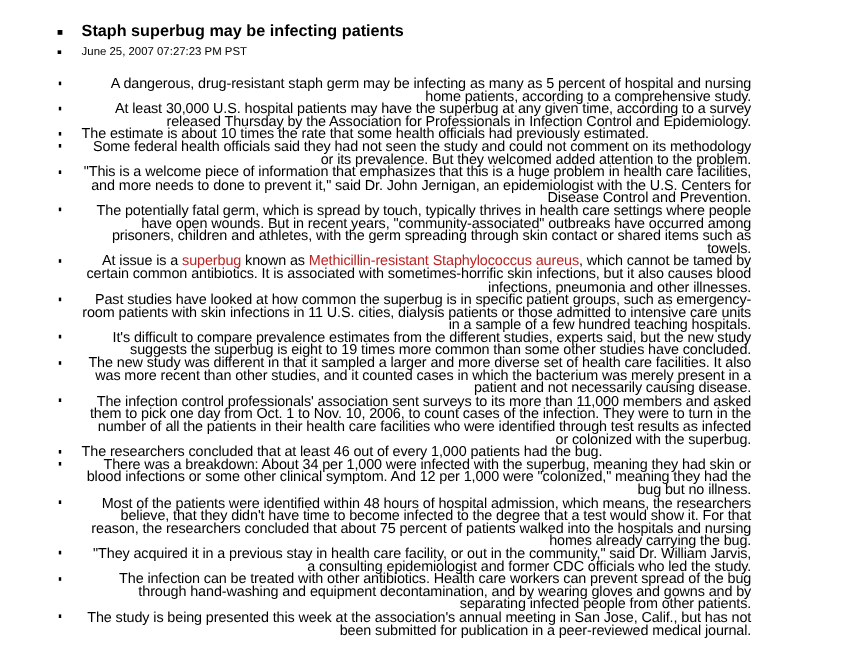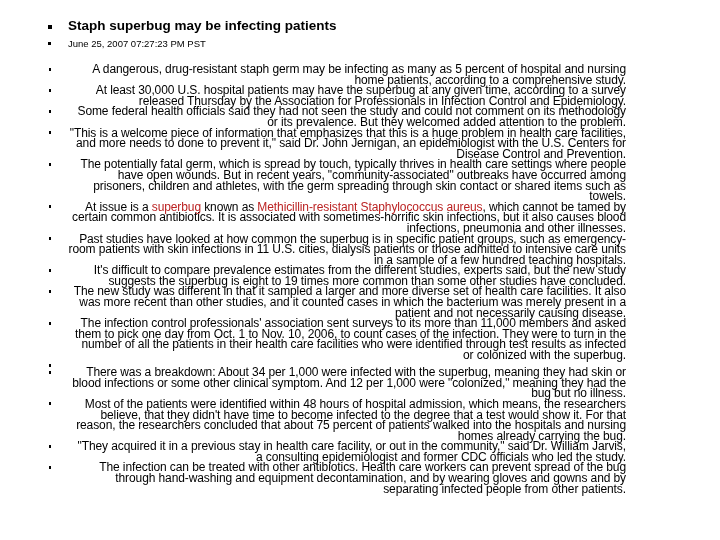--- a/index.html
+++ b/index.html
@@ -110,20 +110,26 @@
       <div class="bullet-row">
         <span class="marker-col">
           <span class="marker body-marker"></span>
         </span>
         <p class="bullet-text"><span>At least 30,000 U.S. hospital patients may have the superbug at any given time, according to a survey released Thursday by the Association for Professionals in Infection Control and Epidemiology.</span></p>
       </div>
       <div class="bullet-row">
         <span class="marker-col">
           <span class="marker body-marker"></span>
         </span>
+        <p class="bullet-text"><span>The estimate is about 10 times the rate that some health officials had previously estimated.</span></p>
+      </div>
+      <div class="bullet-row">
+        <span class="marker-col">
+          <span class="marker body-marker"></span>
+        </span>
         <p class="bullet-text"><span>Some federal health officials said they had not seen the study and could not comment on its methodology or its prevalence. But they welcomed added attention to the problem.</span></p>
       </div>
       <div class="bullet-row">
         <span class="marker-col">
           <span class="marker body-marker"></span>
         </span>
         <p class="bullet-text"><span>"This is a welcome piece of information that emphasizes that this is a huge problem in health care facilities, and more needs to done to prevent it," said Dr. John Jernigan, an epidemiologist with the U.S. Centers for Disease Control and Prevention.</span></p>
       </div>
       <div class="bullet-row">
         <span class="marker-col">
@@ -158,20 +164,21 @@
       <div class="bullet-row">
         <span class="marker-col">
           <span class="marker body-marker"></span>
         </span>
         <p class="bullet-text"><span>The infection control professionals' association sent surveys to its more than 11,000 members and asked them to pick one day from Oct. 1 to Nov. 10, 2006, to count cases of the infection. They were to turn in the number of all the patients in their health care facilities who were identified through test results as infected or colonized with the superbug.</span></p>
       </div>
       <div class="bullet-row">
         <span class="marker-col">
           <span class="marker body-marker"></span>
         </span>
+        <p class="bullet-text"><span>The researchers concluded that at least 46 out of every 1,000 patients had the bug.</span></p>
       </div>
       <div class="bullet-row">
         <span class="marker-col">
           <span class="marker body-marker"></span>
         </span>
         <p class="bullet-text"><span>There was a breakdown: About 34 per 1,000 were infected with the superbug, meaning they had skin or blood infections or some other clinical symptom. And 12 per 1,000 were "colonized," meaning they had the bug but no illness.</span></p>
       </div>
       <div class="bullet-row">
         <span class="marker-col">
           <span class="marker body-marker"></span>
@@ -183,15 +190,21 @@
           <span class="marker body-marker"></span>
         </span>
         <p class="bullet-text"><span>"They acquired it in a previous stay in health care facility, or out in the community," said Dr. William Jarvis, a consulting epidemiologist and former CDC officials who led the study.</span></p>
       </div>
       <div class="bullet-row">
         <span class="marker-col">
           <span class="marker body-marker"></span>
         </span>
         <p class="bullet-text"><span>The infection can be treated with other antibiotics. Health care workers can prevent spread of the bug through hand-washing and equipment decontamination, and by wearing gloves and gowns and by separating infected people from other patients.</span></p>
       </div>
+      <div class="bullet-row">
+        <span class="marker-col">
+          <span class="marker body-marker"></span>
+        </span>
+        <p class="bullet-text"><span>The study is being presented this week at the association's annual meeting in San Jose, Calif., but has not been submitted for publication in a peer-reviewed medical journal.</span></p>
+      </div>
     </div>
 
 </div>
 
 </body></html>

